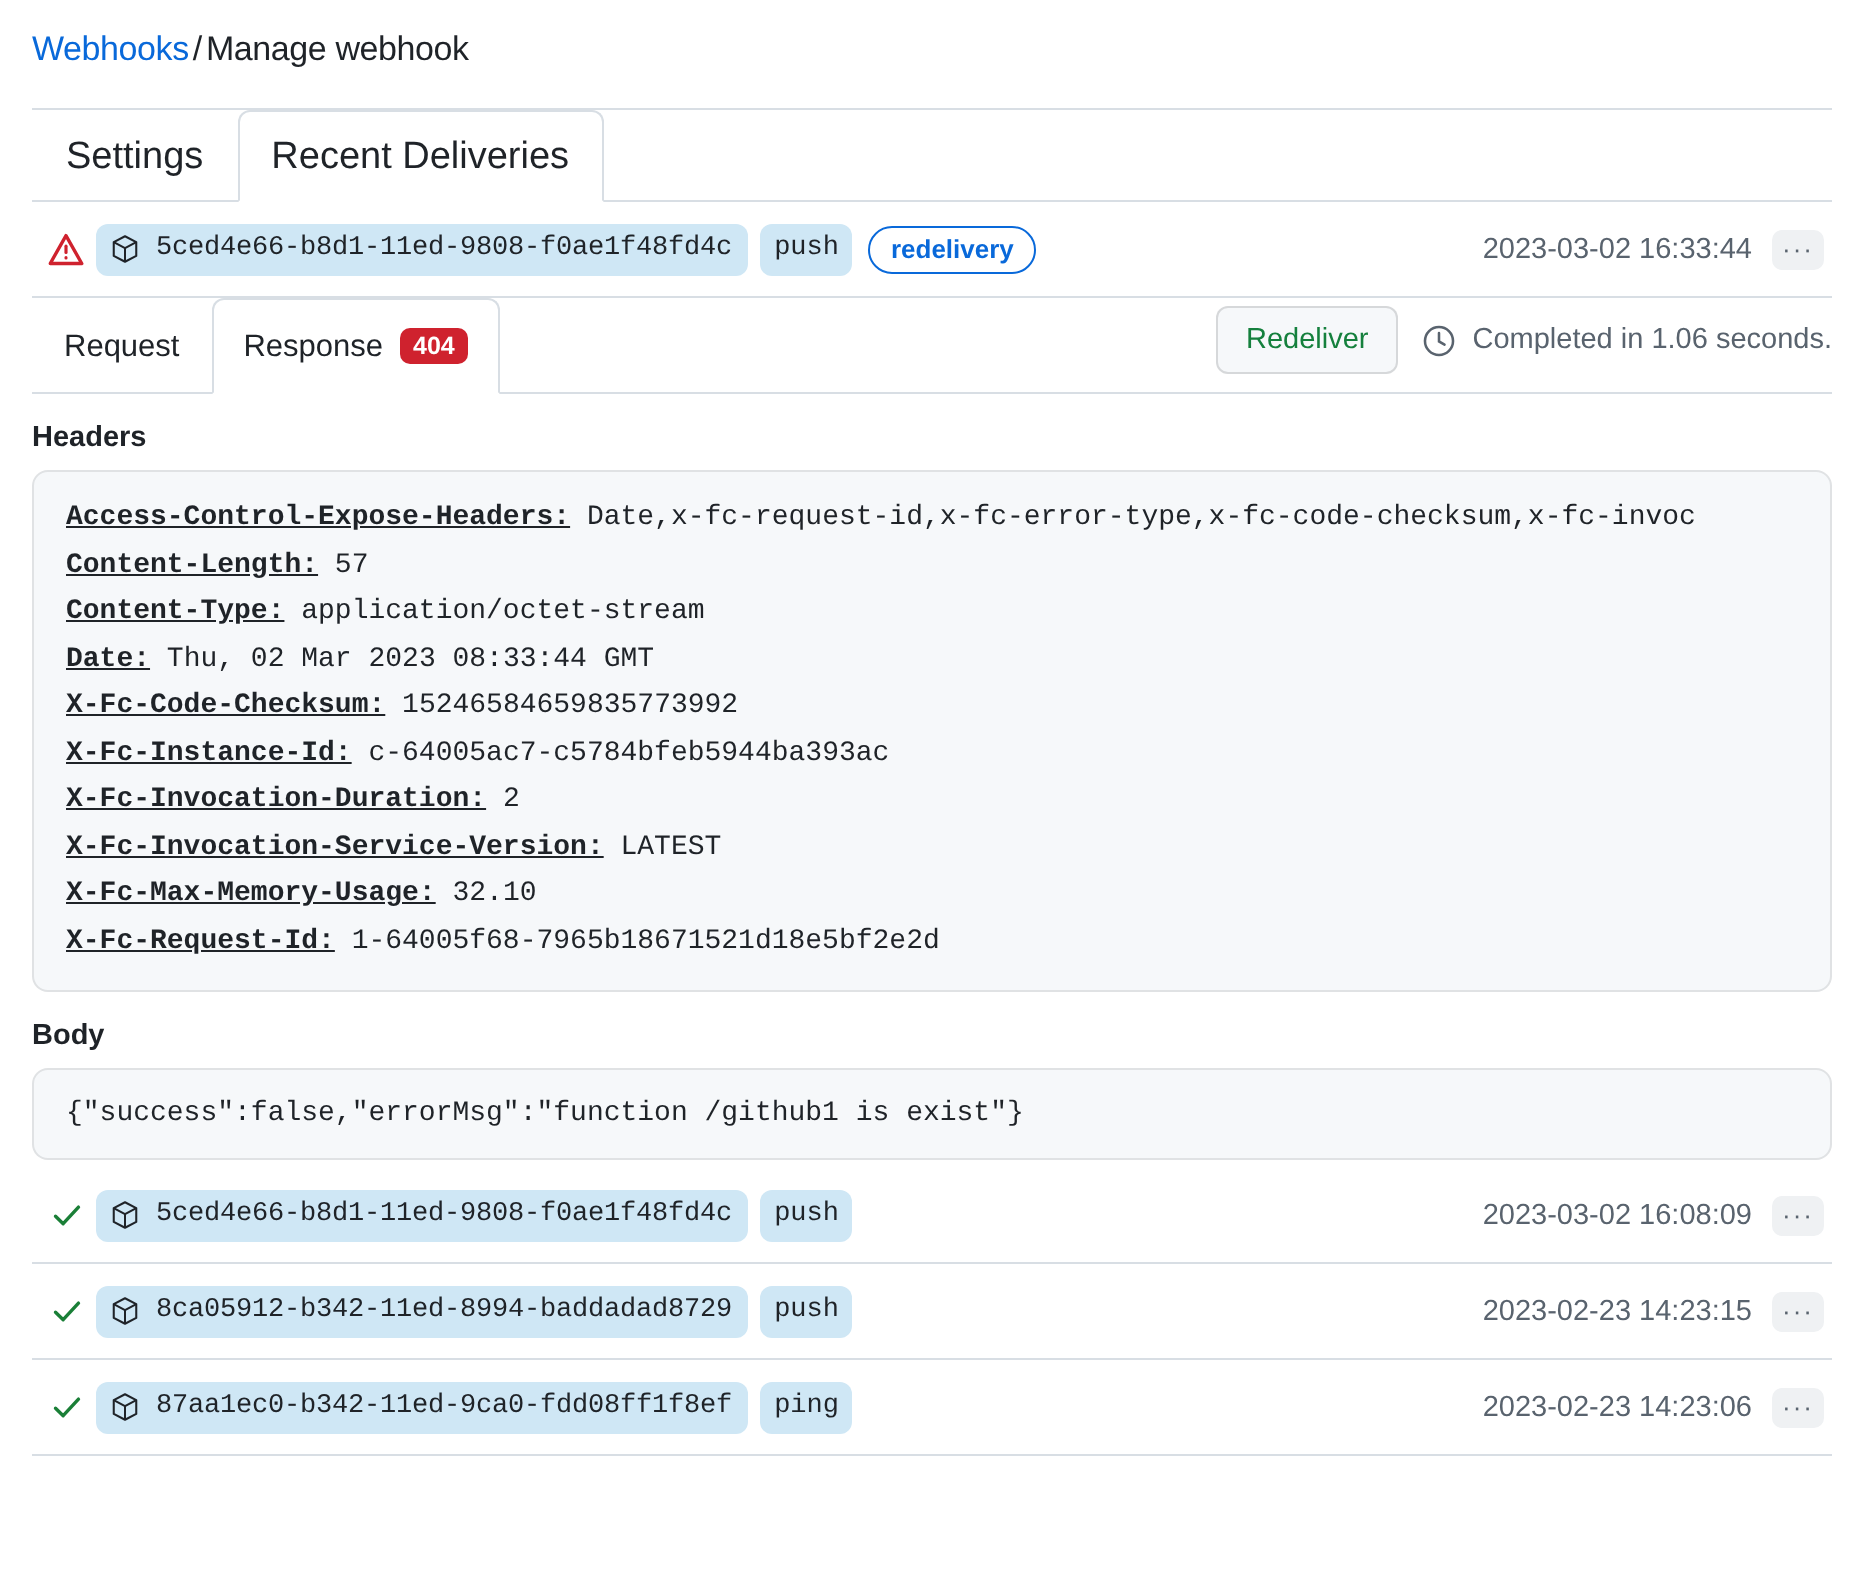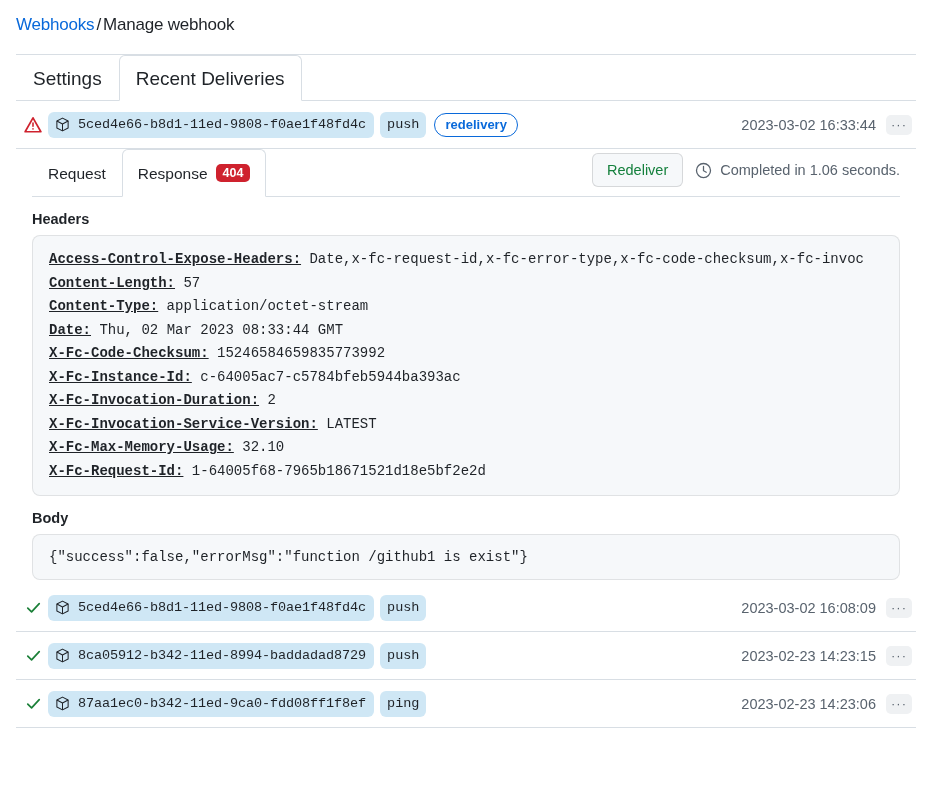--- a/index.html
+++ b/index.html
@@ -142,21 +142,21 @@
   }
   .kebab span {
     display: block;
     letter-spacing: 1px;
     font-size: 13px;
     line-height: 8px;
     color: #59636e;
   }
 
   
-  .detail { margin: 0 16px; padding-bottom: 4px; }
+  .detail { margin: 0 0; padding-bottom: 4px; }
   .detail-tabnav {
     position: relative;
     height: 48px;
     display: flex;
     align-items: flex-end;
   }
   .detail-tabnav::after {
     content: "";
     position: absolute;
     left: 0; right: 0; bottom: 0;

